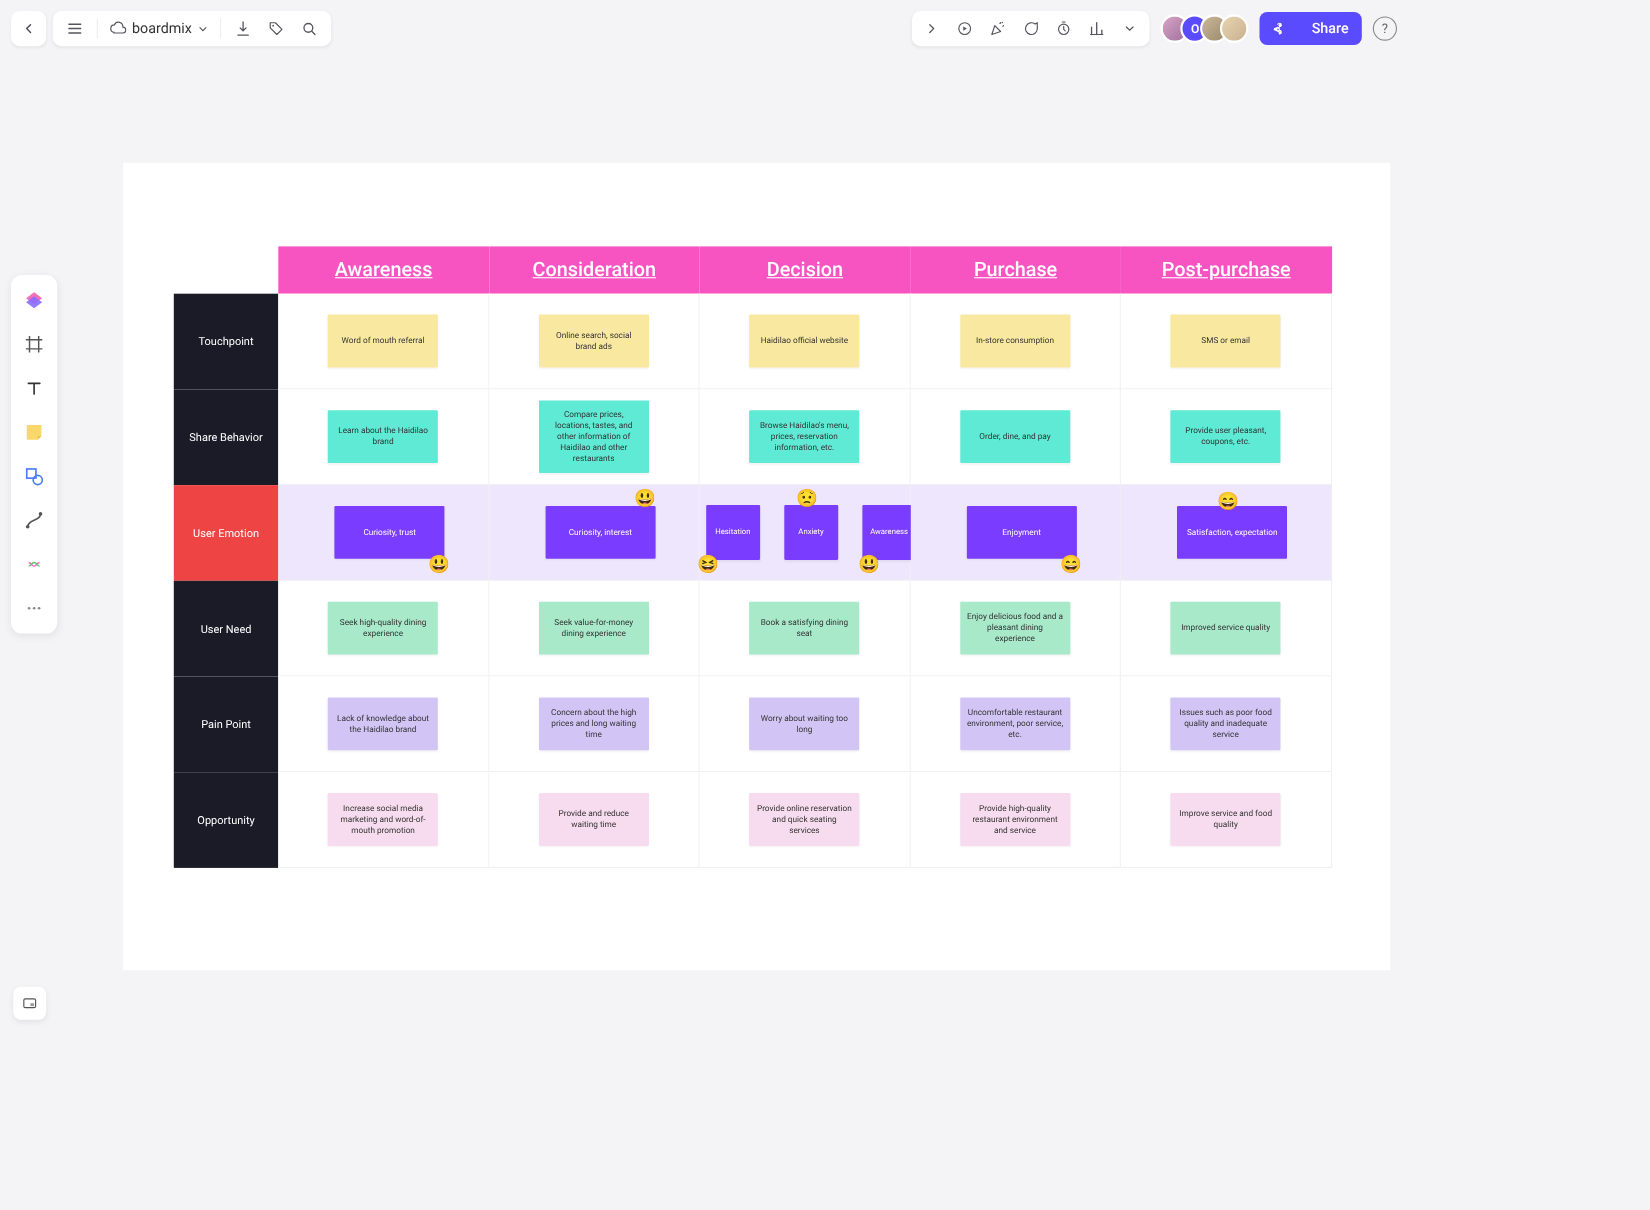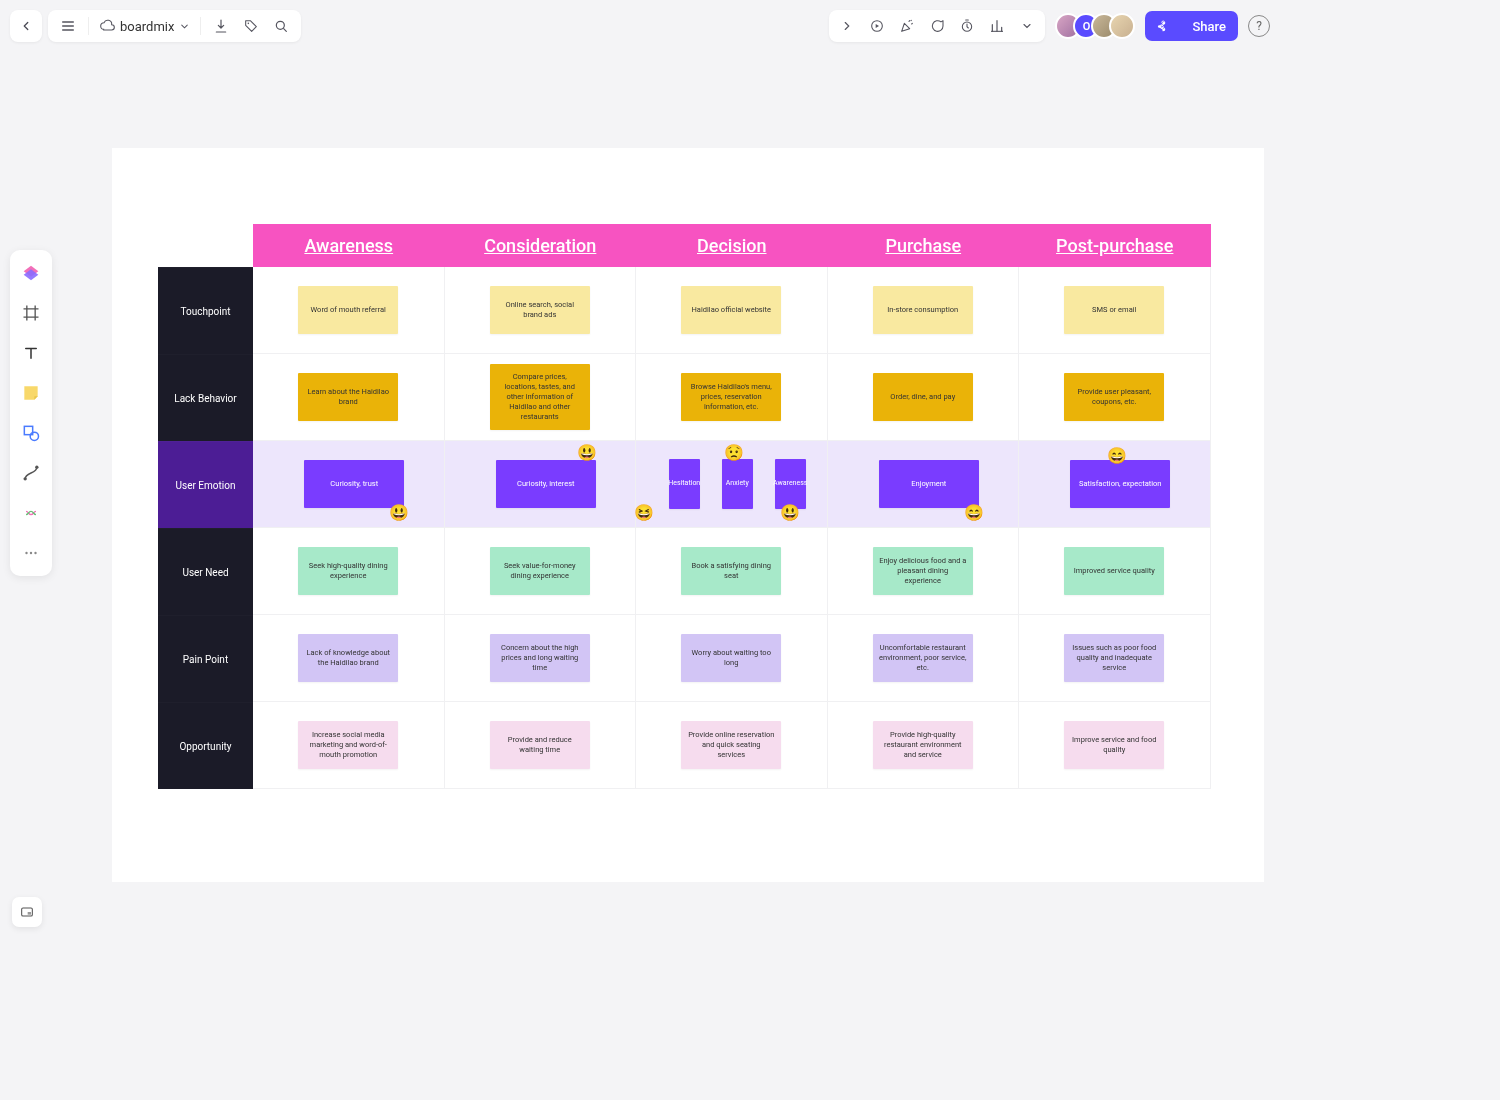--- a/index.html
+++ b/index.html
@@ -219,52 +219,52 @@
   width: 191.5px;
   height: 87px;
   border-right: 1px solid #f0f0f2;
   border-bottom: 1px solid #f0f0f2;
   display: flex;
   align-items: center;
   justify-content: center;
   background: #fff;
   position: relative;
 }
-.row.emotion .row-label { background: #4c1d95; }
+.row.emotion .row-label { background: #ef4444; }
 .row.emotion .cell { background: #ede6fc; }
 
 .note {
   width: 100px;
   min-height: 48px;
   padding: 8px 6px;
   font-size: 7.5px;
   line-height: 1.35;
   color: #333;
   display: flex;
   align-items: center;
   justify-content: center;
   text-align: center;
   border-radius: 1px;
   box-shadow: 0 1px 2px rgba(0,0,0,0.05);
 }
 .note.yellow { background: #f9e9a0; }
-.note.pink { background: #eab308; }
+.note.pink { background: #5eead4; }
 .note.purple { background: #7a3cff; color: #fff; font-size: 7.5px; margin-left: 12px; }
 .note.green { background: #a7e9c9; }
 .note.lavender { background: #d2c5f5; }
 .note.rose { background: #f6dcee; }
 
 .emotion-cell-inner {
   display: flex;
   gap: 10px;
   align-items: center;
   justify-content: center;
 }
 .note.purple.small {
-  width: 31px;
+  width: 49px;
   min-height: 50px;
   font-size: 7px;
   padding: 4px 2px;
 }
 
 .emoji {
   position: absolute;
   font-size: 16px;
   line-height: 1;
   z-index: 5;
@@ -465,21 +465,21 @@
             </div>
             <div class="cell">
               <div class="note yellow">In-store consumption</div>
             </div>
             <div class="cell">
               <div class="note yellow">SMS  or email</div>
             </div>
           </div>
         </div>
         <div class="row">
-          <div class="row-label">Lack  Behavior</div>
+          <div class="row-label">Share  Behavior</div>
           <div class="cells">
             <div class="cell">
               <div class="note pink">Learn about the Haidilao brand</div>
             </div>
             <div class="cell">
               <div class="note pink">Compare prices, locations, tastes, and other information of Haidilao and other restaurants</div>
             </div>
             <div class="cell">
               <div class="note pink">Browse Haidilao's menu, prices, reservation information, etc.</div>
             </div>

